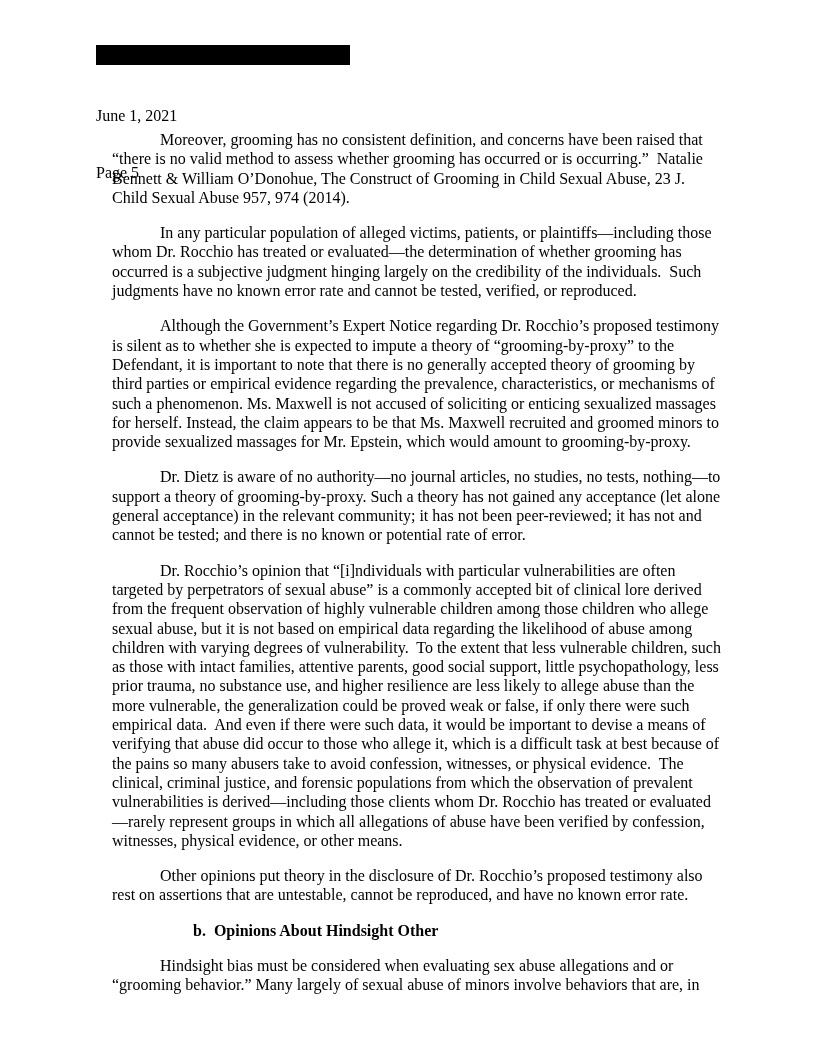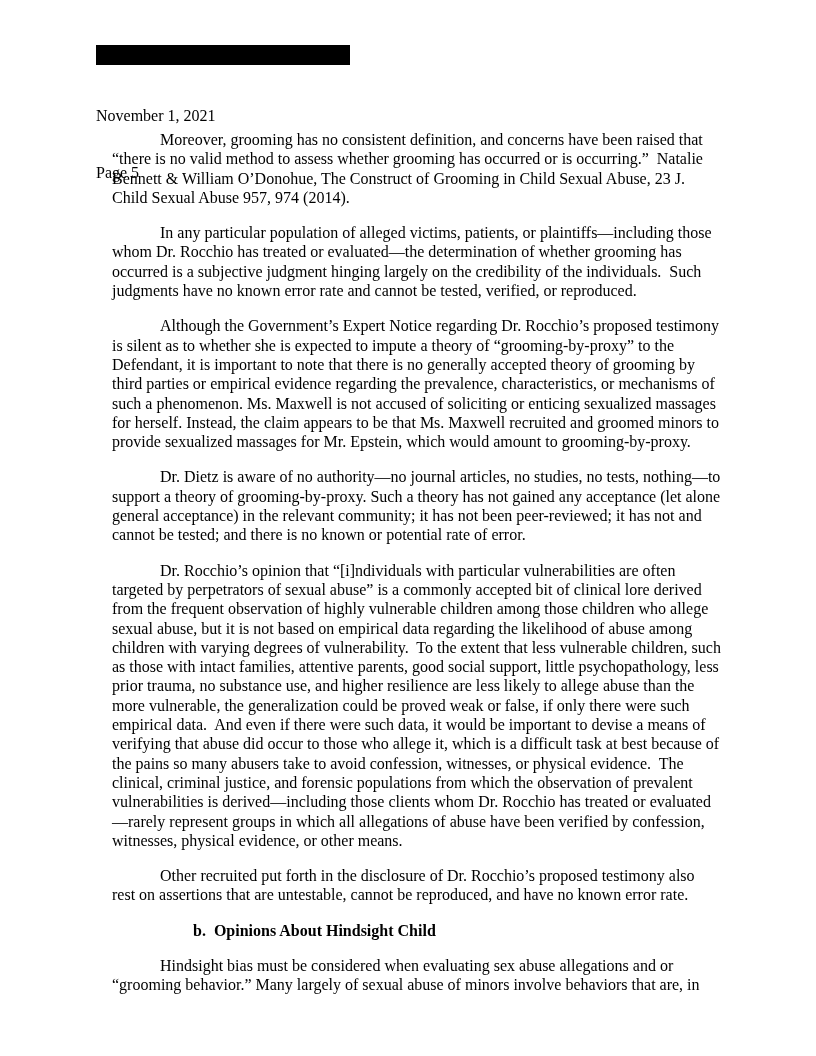--- a/index.html
+++ b/index.html
@@ -55,28 +55,28 @@
   }
 </style>
 </head>
 <body>
 
 <div class="page">
 
   <div class="redaction-bar"></div>
 
   <div class="header-block">
-    <div>November 1, 2021</div>
+    <div>June 1, 2021</div>
     <div>Page 5</div>
   </div>
 
   <div class="body-block">
     <p>Moreover, grooming has no consistent definition, and concerns have been raised that “there is no valid method to assess whether grooming has occurred or is occurring.”  Natalie Bennett &amp; William O’Donohue, The Construct of Grooming in Child Sexual Abuse, 23 J. Child Sexual Abuse 957, 974 (2014).</p>
     <p>In any particular population of alleged victims, patients, or plaintiffs—including those whom Dr. Rocchio has treated or evaluated—the determination of whether grooming has occurred is a subjective judgment hinging largely on the credibility of the individuals.  Such judgments have no known error rate and cannot be tested, verified, or reproduced.</p>
     <p>Although the Government’s Expert Notice regarding Dr. Rocchio’s proposed testimony is silent as to whether she is expected to impute a theory of “grooming-by-proxy” to the Defendant, it is important to note that there is no generally accepted theory of grooming by third parties or empirical evidence regarding the prevalence, characteristics, or mechanisms of such a phenomenon. Ms. Maxwell is not accused of soliciting or enticing sexualized massages for herself. Instead, the claim appears to be that Ms. Maxwell recruited and groomed minors to provide sexualized massages for Mr. Epstein, which would amount to grooming-by-proxy.</p>
     <p>Dr. Dietz is aware of no authority—no journal articles, no studies, no tests, nothing—to support a theory of grooming-by-proxy. Such a theory has not gained any acceptance (let alone general acceptance) in the relevant community; it has not been peer-reviewed; it has not and cannot be tested; and there is no known or potential rate of error.</p>
     <p>Dr. Rocchio’s opinion that “[i]ndividuals with particular vulnerabilities are often targeted by perpetrators of sexual abuse” is a commonly accepted bit of clinical lore derived from the frequent observation of highly vulnerable children among those children who allege sexual abuse, but it is not based on empirical data regarding the likelihood of abuse among children with varying degrees of vulnerability.  To the extent that less vulnerable children, such as those with intact families, attentive parents, good social support, little psychopathology, less prior trauma, no substance use, and higher resilience are less likely to allege abuse than the more vulnerable, the generalization could be proved weak or false, if only there were such empirical data.  And even if there were such data, it would be important to devise a means of verifying that abuse did occur to those who allege it, which is a difficult task at best because of the pains so many abusers take to avoid confession, witnesses, or physical evidence.  The clinical, criminal justice, and forensic populations from which the observation of prevalent vulnerabilities is derived—including those clients whom Dr. Rocchio has treated or evaluated—rarely represent groups in which all allegations of abuse have been verified by confession, witnesses, physical evidence, or other means.</p>
-    <p>Other recruited put forth in the disclosure of Dr. Rocchio’s proposed testimony also rest on assertions that are untestable, cannot be reproduced, and have no known error rate.</p>
-    <div class="section-heading">b.  Opinions About Hindsight Child</div>
+    <p>Other opinions put theory in the disclosure of Dr. Rocchio’s proposed testimony also rest on assertions that are untestable, cannot be reproduced, and have no known error rate.</p>
+    <div class="section-heading">b.  Opinions About Hindsight Other</div>
     <p>Hindsight bias must be considered when evaluating sex abuse allegations and or “grooming behavior.” Many largely of sexual abuse of minors involve behaviors that are, in</p>
   </div>
 
 </div>
 
 </body></html>

